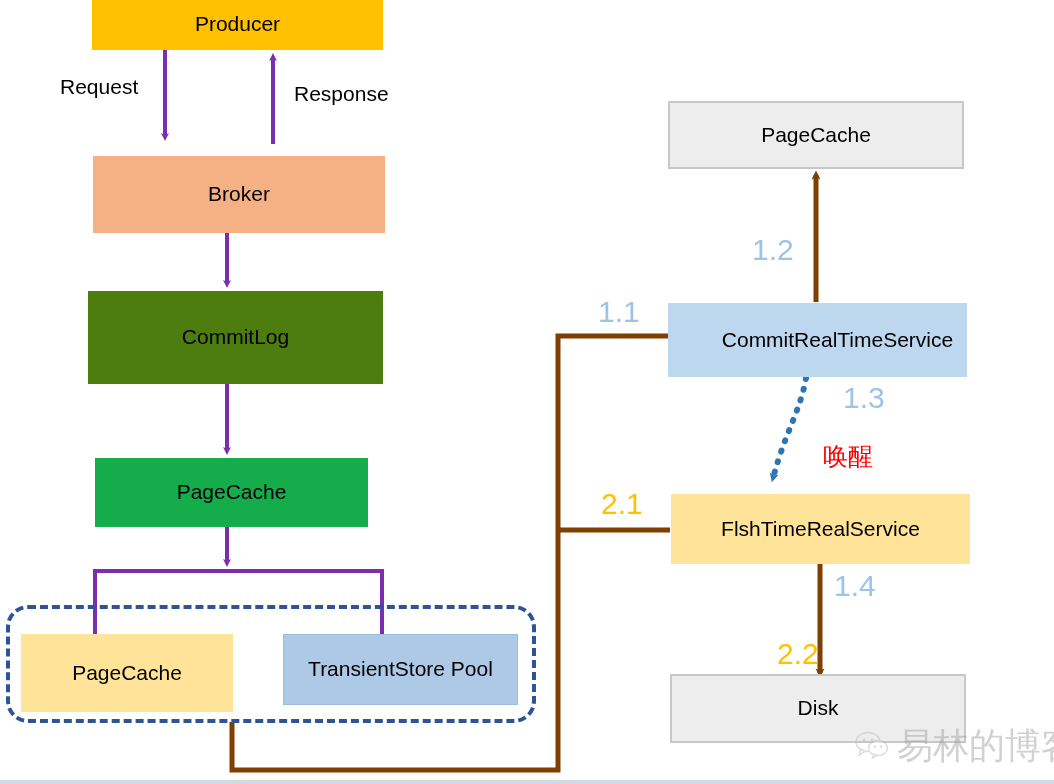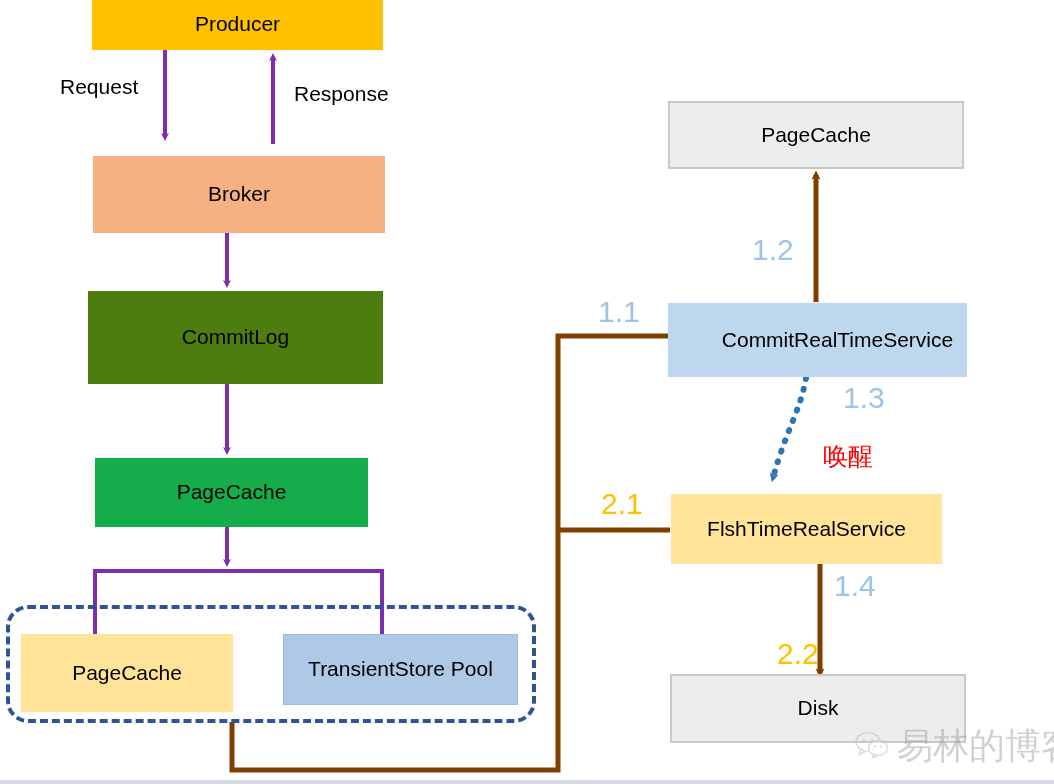--- a/index.html
+++ b/index.html
@@ -175,21 +175,21 @@
   <span class="lbl" style="left:294px; top:82px;">Response</span>
 
   <div class="box" style="left:668px; top:101px; width:296px; height:68px; background:#EDEDED; border:2px solid #C8C8C8;">
     <span>PageCache</span>
   </div>
 
   <div class="box" style="left:668px; top:303px; width:299px; height:74px; background:#BDD7EE;padding-left:40px;">
     <span>CommitRealTimeService</span>
   </div>
 
-  <div class="box" style="left:671px; top:494px; width:271px; height:70px; background:#FFE399;">
+  <div class="box" style="left:671px; top:494px; width:299px; height:70px; background:#FFE399;">
     <span>FlshTimeRealService</span>
   </div>
 
   <div class="box" style="left:670px; top:674px; width:296px; height:69px; background:#EDEDED; border:2px solid #C8C8C8;">
     <span>Disk</span>
   </div>
 
   <span class="step blue" style="left:598px; top:295px;">1.1</span>
   <span class="step blue" style="left:752px; top:233px;">1.2</span>
   <span class="step blue" style="left:843px; top:381px;">1.3</span>

